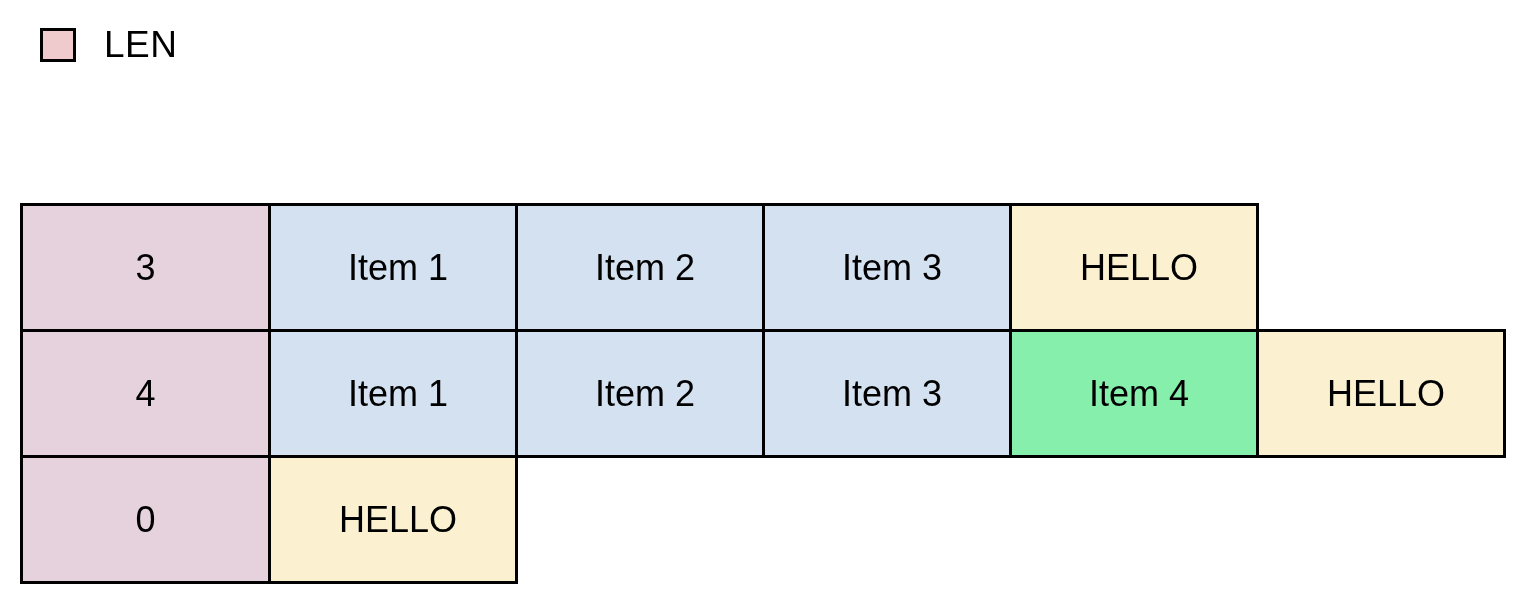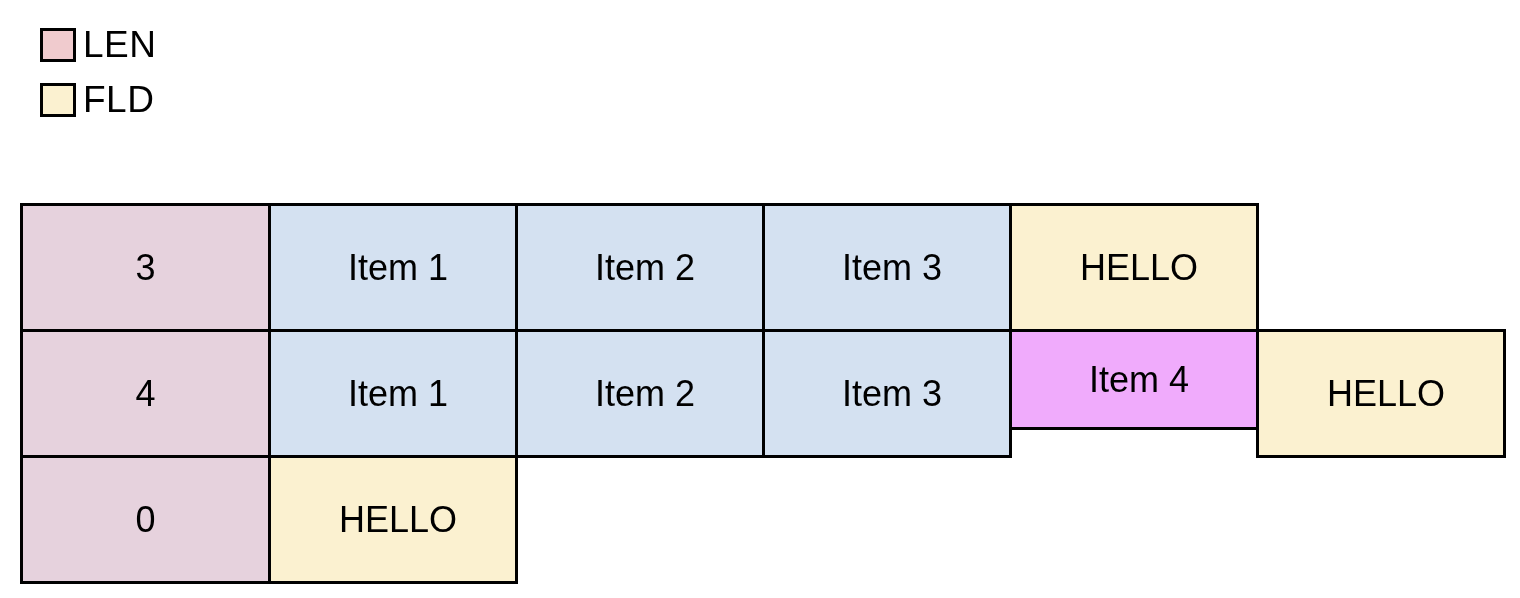--- a/index.html
+++ b/index.html
@@ -21,21 +21,21 @@
     position: absolute;
     left: 40px;
     top: 26px;
     display: flex;
     flex-direction: column;
     gap: 18px;
   }
   .legend-item {
     display: flex;
     align-items: center;
-    gap: 7px;
+    gap: 28px;
   }
   .legend-swatch {
     width: 30px;
     height: 28px;
     border: 3px solid #000000;
     box-sizing: content-box;
   }
   .legend-label {
     font-size: 37px;
     line-height: 1;
@@ -70,39 +70,35 @@
   }
 </style>
 </head>
 <body>
 
 <div class="legend">
   <div class="legend-item">
     <span class="legend-swatch" style="background-color: rgb(240, 203, 206);"></span>
     <span class="legend-label">LEN</span>
   </div>
-  <div class="legend-item">
-    <span class="legend-swatch" style="background-color: rgb(251, 241, 208);"></span>
-    <span class="legend-label">FLD</span>
-  </div>
 </div>
 
 <div class="diagram">
     <div class="diagram-row" style="top: 0px;">
       <div class="cell" style="width: 251px; height: 129px; background-color: rgb(230, 210, 221); border-color: rgb(0, 0, 0);">3</div>
       <div class="cell" style="width: 250px; height: 129px; background-color: rgb(212, 225, 241); border-color: rgb(0, 0, 0);">Item 1</div>
       <div class="cell" style="width: 250px; height: 129px; background-color: rgb(212, 225, 241); border-color: rgb(0, 0, 0);">Item 2</div>
       <div class="cell" style="width: 250px; height: 129px; background-color: rgb(212, 225, 241); border-color: rgb(0, 0, 0);">Item 3</div>
       <div class="cell" style="width: 250px; height: 129px; background-color: rgb(251, 241, 208); border-color: rgb(0, 0, 0);">HELLO</div>
     </div>
     <div class="diagram-row" style="top: 126px;">
       <div class="cell" style="width: 251px; height: 129px; background-color: rgb(230, 210, 221); border-color: rgb(0, 0, 0);">4</div>
       <div class="cell" style="width: 250px; height: 129px; background-color: rgb(212, 225, 241); border-color: rgb(0, 0, 0);">Item 1</div>
       <div class="cell" style="width: 250px; height: 129px; background-color: rgb(212, 225, 241); border-color: rgb(0, 0, 0);">Item 2</div>
       <div class="cell" style="width: 250px; height: 129px; background-color: rgb(212, 225, 241); border-color: rgb(0, 0, 0);">Item 3</div>
-      <div class="cell" style="width: 250px; height: 101px; background-color: #f0abfc; border-color: rgb(0, 0, 0);">Item 4</div>
+      <div class="cell" style="width: 250px; height: 129px; background-color: #86efac; border-color: rgb(0, 0, 0);">Item 4</div>
       <div class="cell" style="width: 250px; height: 129px; background-color: rgb(251, 241, 208); border-color: rgb(0, 0, 0);">HELLO</div>
     </div>
     <div class="diagram-row" style="top: 252px;">
       <div class="cell" style="width: 251px; height: 129px; background-color: rgb(230, 210, 221); border-color: rgb(0, 0, 0);">0</div>
       <div class="cell" style="width: 250px; height: 129px; background-color: rgb(251, 241, 208); border-color: rgb(0, 0, 0);">HELLO</div>
     </div>
   </div>
 
 </body></html>

